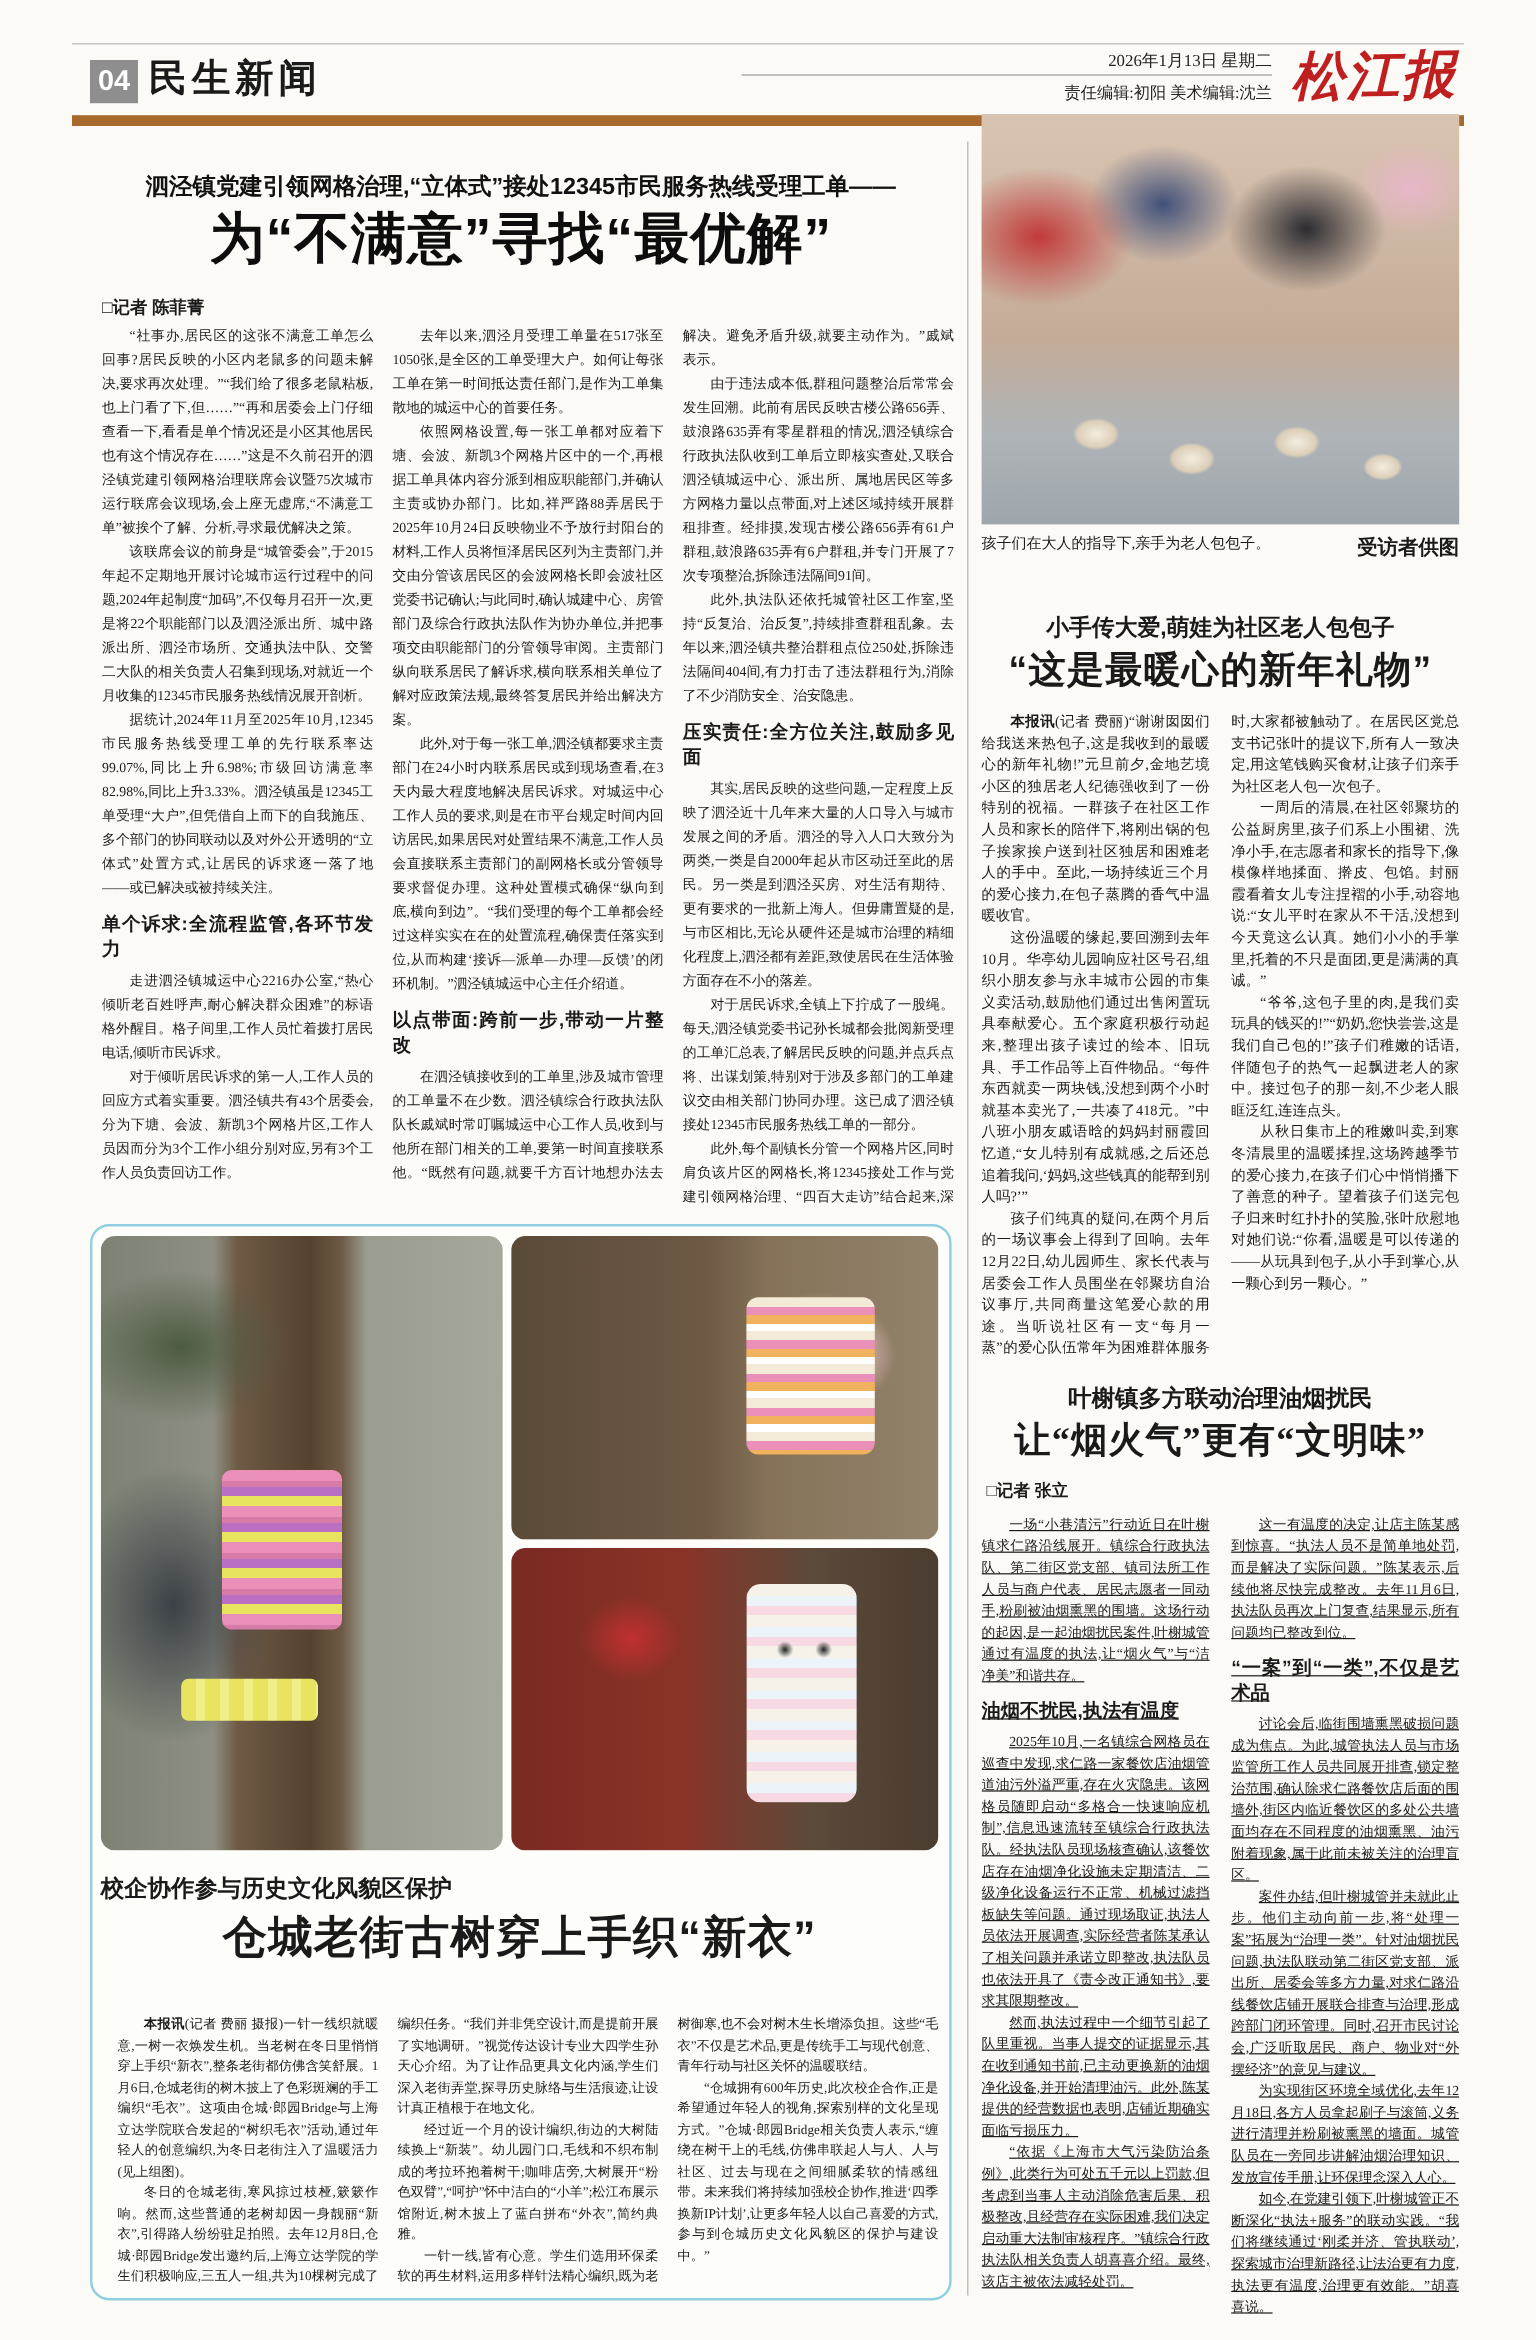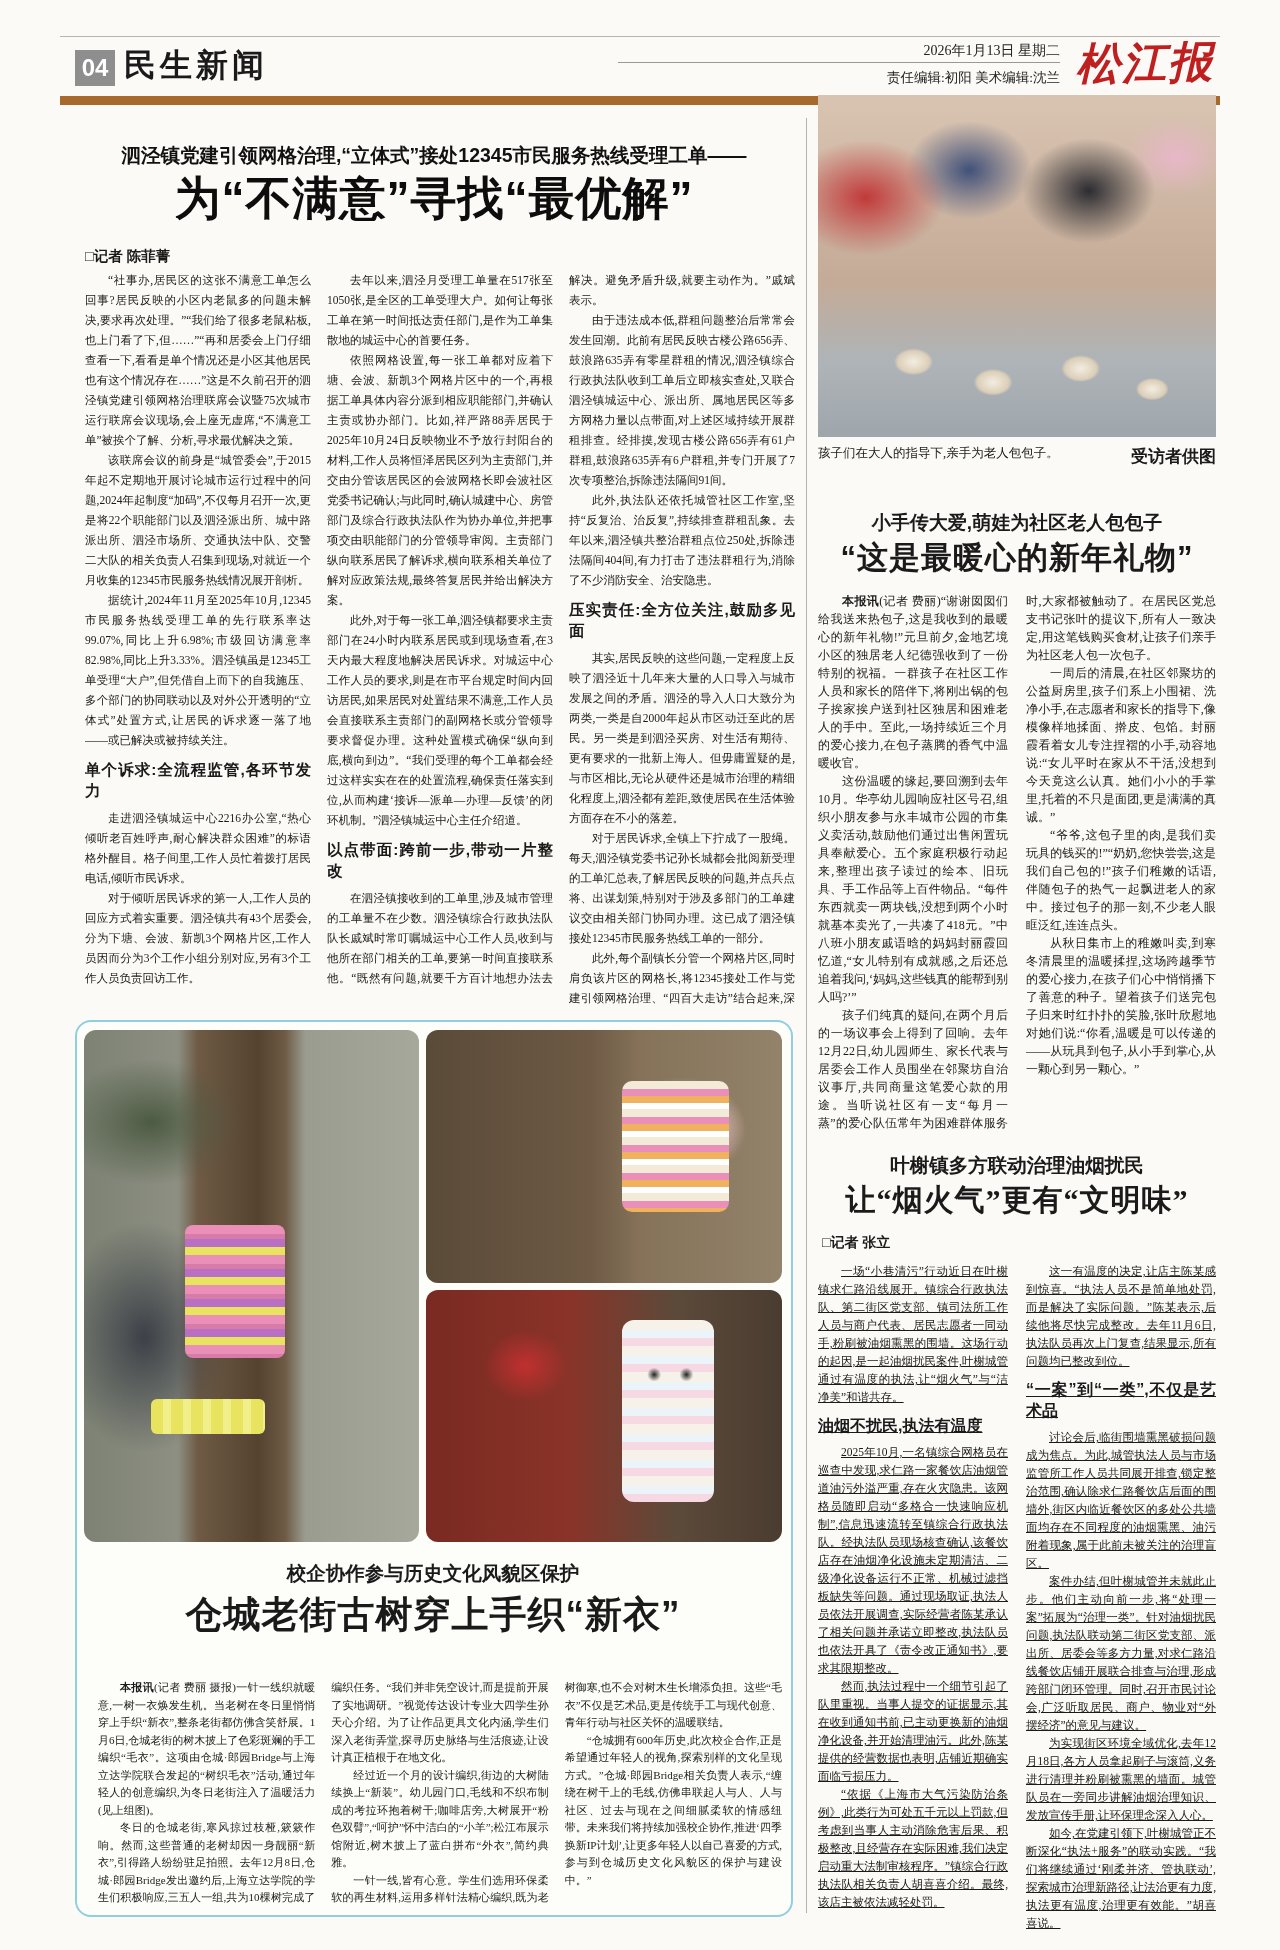--- a/index.html
+++ b/index.html
@@ -55,21 +55,21 @@
     background:repeating-linear-gradient(180deg,#f3ead8 0 8px,#e98fb8 8px 15px,#f0b25f 15px 22px,#fff 22px 28px);}
   .cc-photo-rb{flex:1;border-radius:12px;position:relative;overflow:hidden;
     background:
       radial-gradient(60px 50px at 28% 30%, #c03030 0%, rgba(192,48,48,0) 70%),
       linear-gradient(90deg,#7a2a22 0%,#8a3328 40%,#5c4a3a 70%,#4a3c30 100%);}
   .cc-knit2{position:absolute;left:55%;top:12%;width:26%;height:72%;border-radius:12px;
     background:
       radial-gradient(10px 10px at 35% 30%, #222 0%, rgba(34,34,34,0) 70%),
       radial-gradient(10px 10px at 70% 30%, #222 0%, rgba(34,34,34,0) 70%),
       repeating-linear-gradient(180deg,#f6f2ea 0 10px,#ecf4fa 10px 18px,#f7d9e4 18px 26px);}
-  .cc-kicker{left:84px;top:1560px;width:698px;text-align:center;font:600 19.5px "Liberation Sans",sans-serif;}
+  .cc-kicker{left:84px;top:1560px;width:698px;text-align:left;font:600 19.5px "Liberation Sans",sans-serif;}
   .cc-headline{left:84px;top:1590px;width:698px;text-align:center;
     font:900 37px "Liberation Sans",sans-serif;letter-spacing:1px;}
   .cc-body{left:98px;top:1652px;width:684px;height:228px;overflow:hidden;
     column-count:3;column-gap:16px;column-fill:auto;
     font:11px/17.5px "Liberation Serif",serif;text-align:justify;margin-top:27px;}
   
   .rt-photo{left:818px;top:95px;width:398px;height:342px;position:absolute;overflow:hidden;
     background:
       radial-gradient(110px 80px at 12% 30%, #c13a3a 0%, rgba(193,58,58,0) 72%),
       radial-gradient(90px 70px at 38% 22%, #41517a 0%, rgba(65,81,122,0) 70%),

